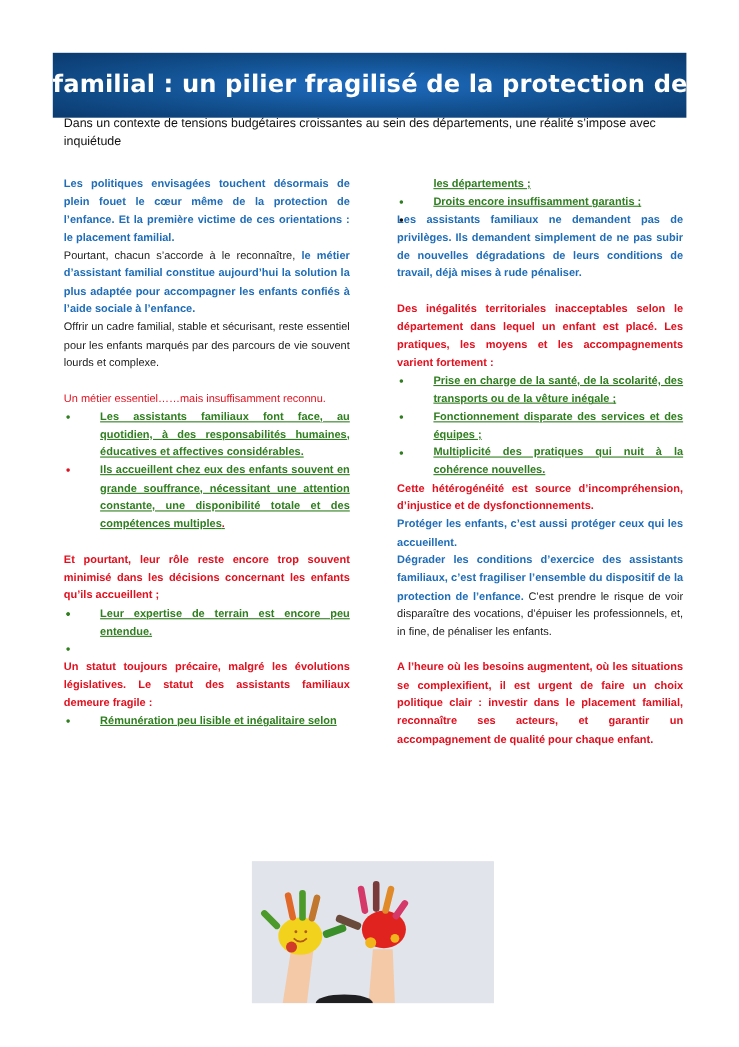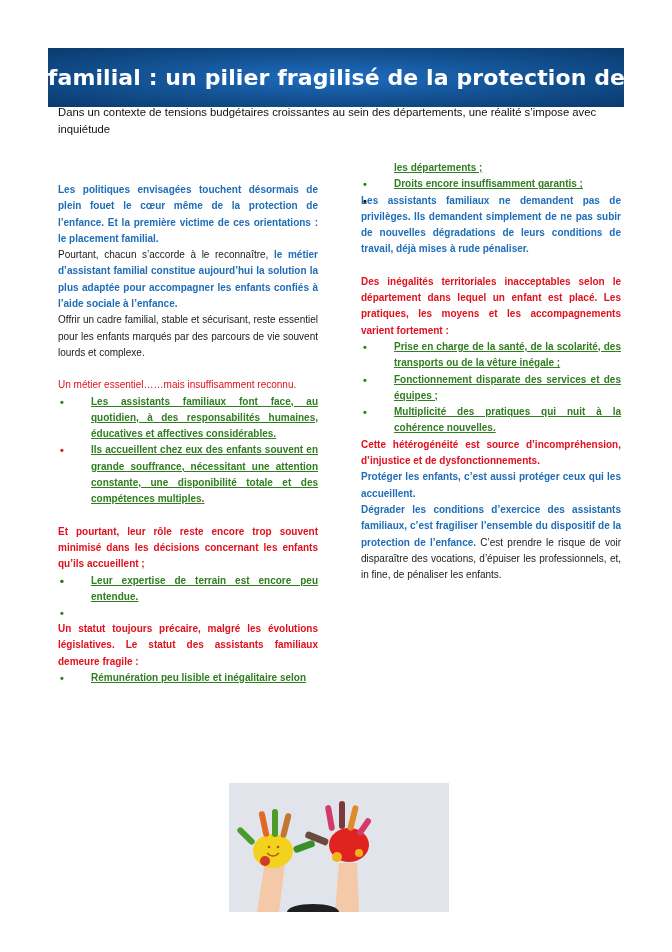--- a/index.html
+++ b/index.html
@@ -7,21 +7,21 @@
          font-family:"Liberation Sans", "DejaVu Sans", sans-serif; }
   .banner { position:absolute; left:48px; top:48px; width:576px; height:59px;
             background: radial-gradient(ellipse at 50% 50%, #1f6cc0 0%, #12508f 55%, #0b3a6e 100%);
             display:flex; align-items:center; justify-content:center; }
   .banner-title { color:#ffffff; font-family:"DejaVu Sans", sans-serif; font-weight:bold;
                   font-size:22px; letter-spacing:0.1px; white-space:nowrap; }
   .intro { position:absolute; left:58px; top:104px; width:560px; font-size:11.3px;
            line-height:17px; color:#111111; }
   .col { position:absolute; top:160px; width:260px; font-size:10px; line-height:16.3px;
          text-align:justify; }
-  .col.left { left:58px;margin-top:22px; }
+  .col.left { left:58px; }
   .col.right { left:361px; }
   p { margin:0; }
   .blue { color:#1f6db8; font-weight:bold; }
   .black { color:#1a1a1a; }
   .red { color:#e2101e; font-weight:bold; }
   .green { color:#2f7e1f; font-weight:bold; }
   .gap { height:16px; }
   .bul { position:relative; padding-left:33px;text-decoration:underline; }
   .bul .dot { position:absolute; left:2px; top:0; font-size:11px; }
   .dot.g { color:#2f7e1f; }
@@ -64,20 +64,21 @@
   <p class="blue">Les assistants familiaux ne demandent pas de privilèges. Ils demandent simplement de ne pas subir de nouvelles dégradations de leurs conditions de travail, déjà mises à rude pénaliser.</p>
   <div class="gap"></div>
   <p class="red">Des inégalités territoriales inacceptables selon le département dans lequel un enfant est placé. Les pratiques, les moyens et les accompagnements varient fortement :</p>
   <p class="bul green"><span class="dot g">•</span><span>Prise en charge de la santé, de la scolarité, des transports ou de la vêture inégale ;</span></p>
   <p class="bul green"><span class="dot g">•</span><span>Fonctionnement disparate des services et des équipes ;</span></p>
   <p class="bul green"><span class="dot g">•</span><span>Multiplicité des pratiques qui nuit à la cohérence nouvelles.</span></p>
   <p class="red">Cette hétérogénéité est source d’incompréhension, d’injustice et de dysfonctionnements.</p>
   <p class="blue">Protéger les enfants, c’est aussi protéger ceux qui les accueillent.</p>
   <p><span class="blue">Dégrader les conditions d’exercice des assistants familiaux, c’est fragiliser l’ensemble du dispositif de la protection de l’enfance.</span><span class="black"> C’est prendre le risque de voir disparaître des vocations, d’épuiser les professionnels, et, in fine, de pénaliser les enfants.</span></p>
   <div class="gap"></div>
+  <p class="red">A l’heure où les besoins augmentent, où les situations se complexifient, il est urgent de faire un choix politique clair : investir dans le placement familial, reconnaître ses acteurs, et garantir un accompagnement de qualité pour chaque enfant.</p>
 </div>
 
 <div class="photo">
   <svg width="220" height="129" viewBox="0 0 220 129">
     <rect width="220" height="129" fill="#e1e4ea"></rect>
 
     <path d="M28 129 L36 78 L56 80 L50 129 Z" fill="#f3c9a8"></path>
 
     <ellipse cx="44" cy="68" rx="20" ry="17" fill="#f2d21c"></ellipse>
     <rect x="14" y="42" width="6" height="22" rx="3" fill="#4c9a2a" transform="rotate(-45 17 53)"></rect>

